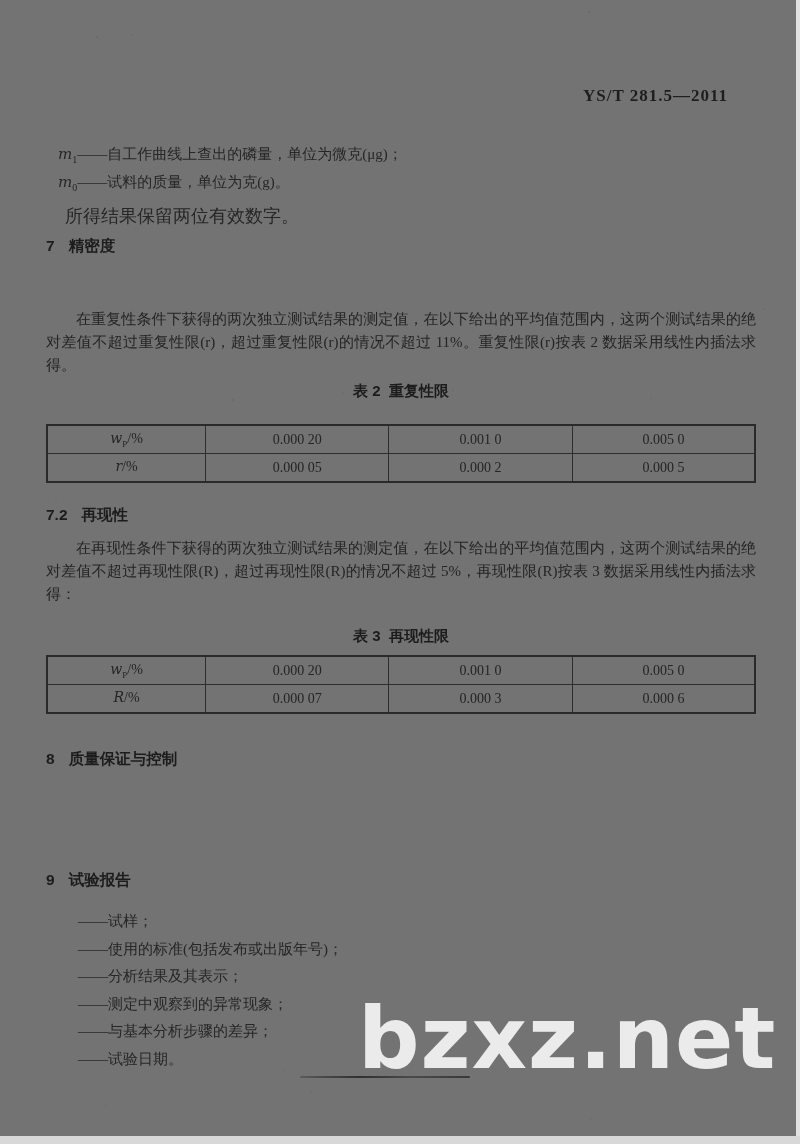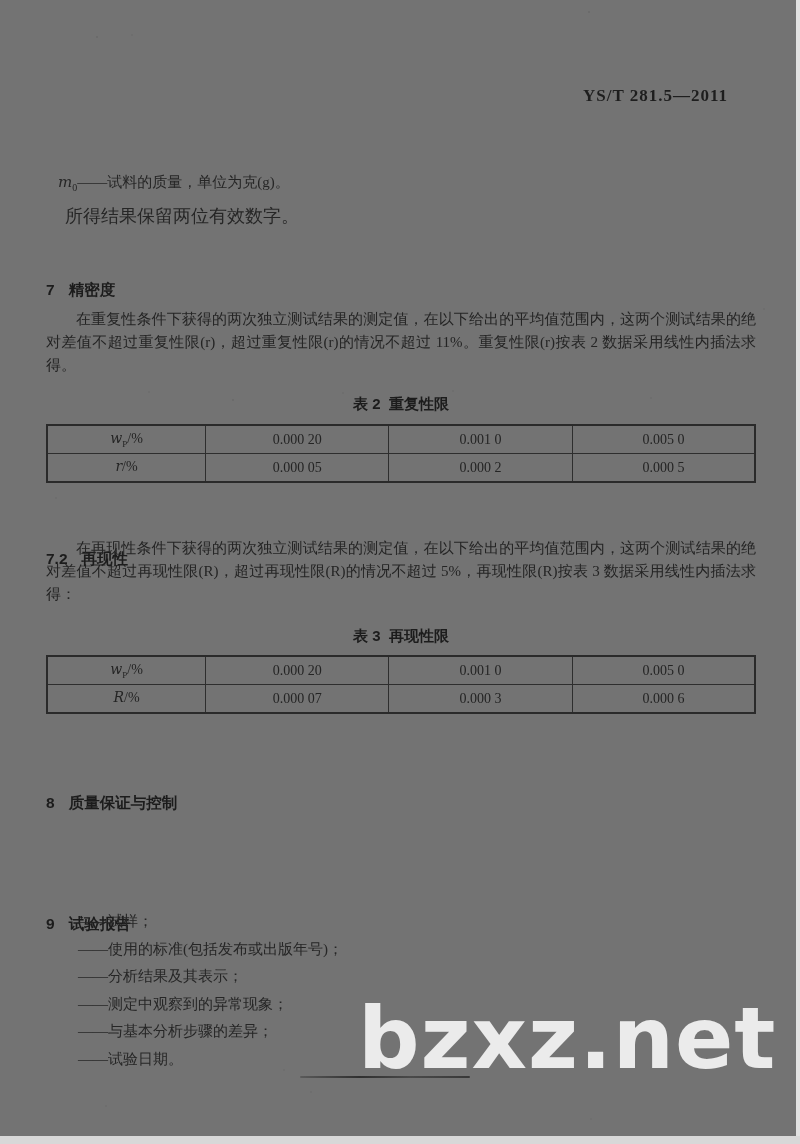--- a/index.html
+++ b/index.html
@@ -31,21 +31,21 @@
   .blk { position: absolute; left: 46px; width: 710px; }
   .formula-intro { top: 114px; left: 65px; font-size: 15px; }
   .def-line { font-size: 15px; line-height: 28px; left: 58px; }
   .def-m1 { top: 140px; }
   .def-m0 { top: 168px; }
   .def-line i { font-family: "DejaVu Serif", serif; font-style: italic; }
   .def-line sub { font-size: 10px; }
   .formula-note { top: 204px; left: 65px; font-size: 18px; }
   .h-sec {
     font-family: "Liberation Sans", "DejaVu Sans", sans-serif;
-    font-weight: bold; font-size: 15.5px; color: #1c1c1c; margin-top: 44px;
+    font-weight: bold; font-size: 15.5px; color: #1c1c1c;
   }
   .h-sec .num { margin-right: 14px; }
   .h7  { top: 236px; }
   .h71 { top: 279px; }
   .h72 { top: 505px; }
   .h8  { top: 749px; }
   .h9  { top: 870px; }
   .para {
     font-size: 15px; line-height: 23px;
     text-align: justify; text-indent: 2em;
@@ -53,21 +53,21 @@
   }
   .p71 { top: 308px; }
   .p72 { top: 537px; }
   .p8  { top: 790px; }
   .cap {
     position: absolute; left: 46px; width: 710px;
     text-align: center; font-weight: bold; font-size: 15px;
     font-family: "Liberation Sans", "DejaVu Sans", sans-serif;
     white-space: pre; color: #1c1c1c;
   }
-  .cap2 { top: 395px; }
+  .cap2 { top: 382px; }
   .cap3 { top: 627px; }
   table.limits {
     position: absolute; left: 46px; width: 710px;
     border-collapse: collapse;
     font-size: 14px; color: #242424;
     table-layout: fixed;
   }
   .t2 { top: 424px; }
   .t3 { top: 655px; }
   table.limits td {
@@ -102,20 +102,21 @@
   }
 </style>
 </head>
 <body>
 
 <div class="page">
 
   <div class="std-number">YS/T 281.5—2011</div>
 
 
+  <div class="blk def-line def-m1"><i>m</i><sub>1</sub><span>——自工作曲线上查出的磷量，单位为微克(μg)；</span></div>
 
   <div class="blk def-line def-m0"><i>m</i><sub>0</sub><span>——试料的质量，单位为克(g)。</span></div>
 
   <div class="blk formula-note">所得结果保留两位有效数字。</div>
 
   <div class="blk h-sec h7"><span class="num">7</span><span>精密度</span></div>
 
 
   <div class="blk para p71">在重复性条件下获得的两次独立测试结果的测定值，在以下给出的平均值范围内，这两个测试结果的绝对差值不超过重复性限(r)，超过重复性限(r)的情况不超过 11%。重复性限(r)按表 2 数据采用线性内插法求得。</div>
 

